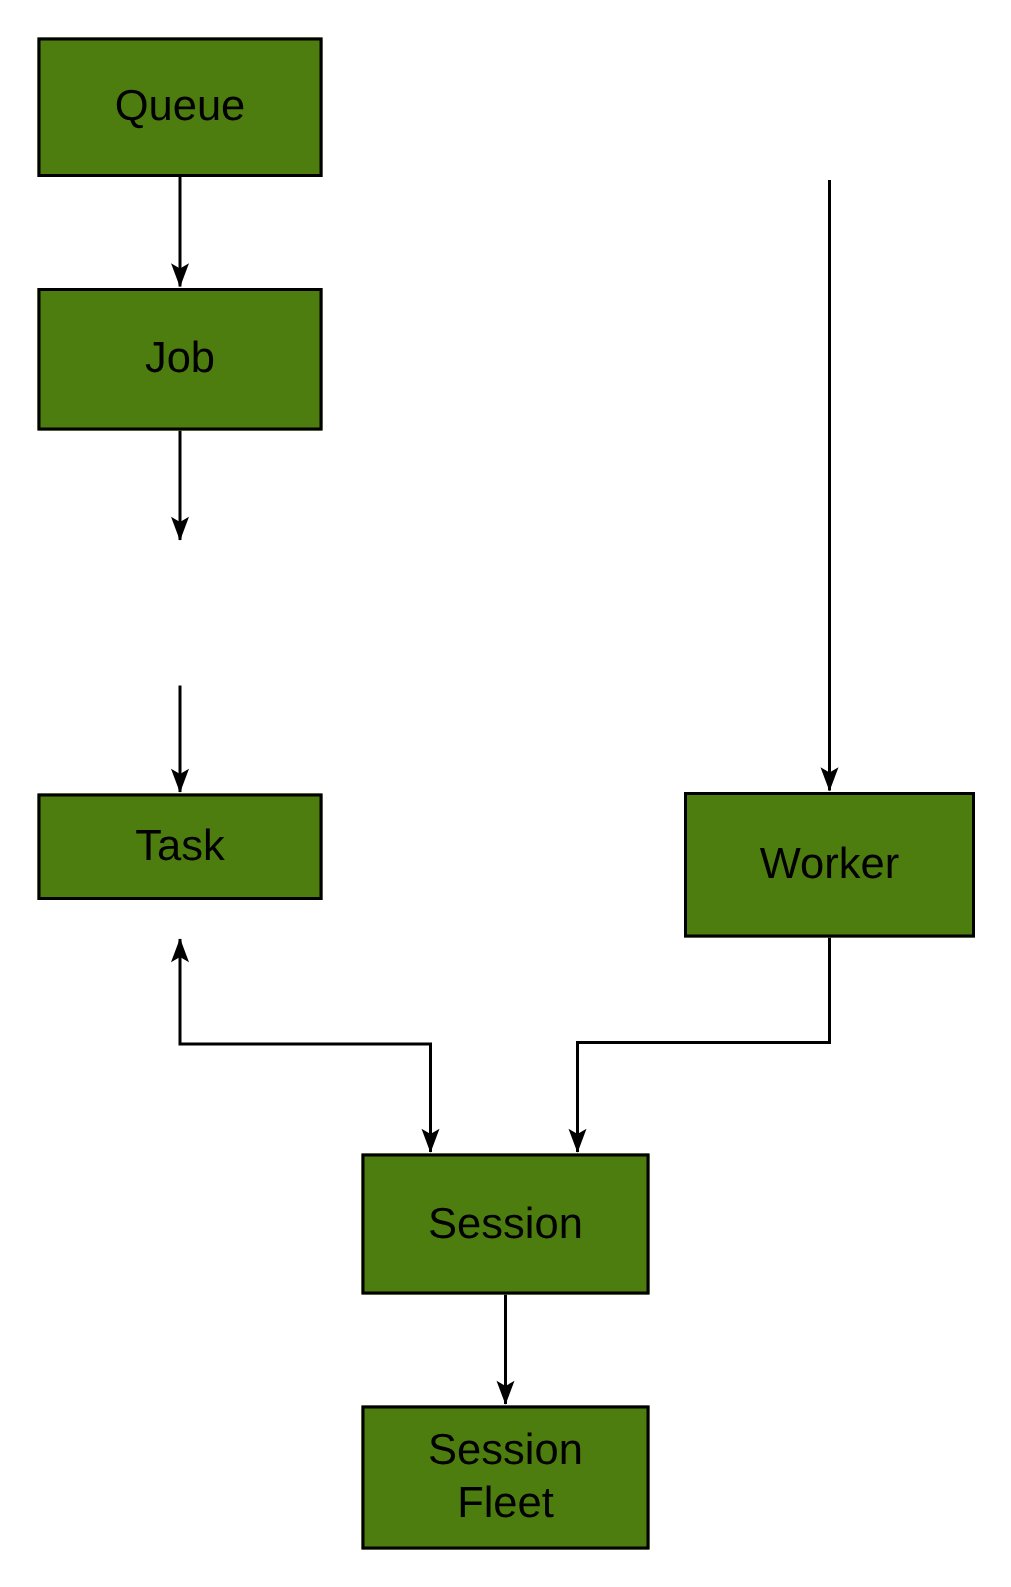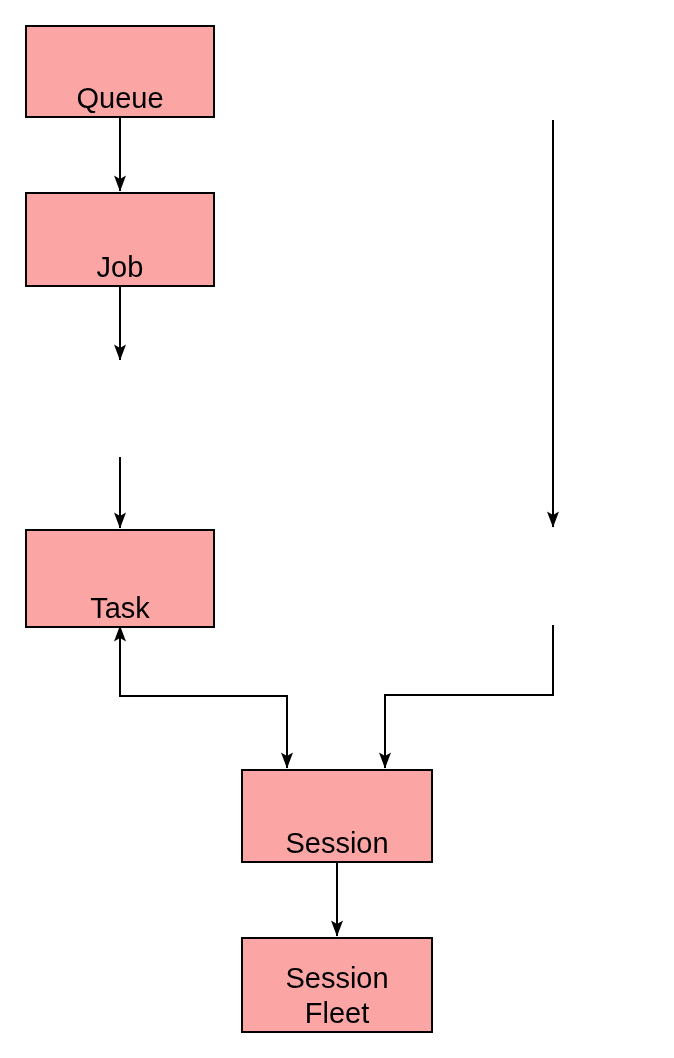--- a/index.html
+++ b/index.html
@@ -18,36 +18,36 @@
   #edges {
     position: absolute;
     left: 0;
     top: 0;
     width: 674px;
     height: 1058px;
   }
   .node {
     position: absolute;
     box-sizing: border-box;
-    background: #fca5a5;
+    background: #4d7c0f;
     border: 2px solid #000000;
     color: #000000;
     display: flex;
     flex-direction: column;
     align-items: center;
-    justify-content: flex-end;
+    justify-content: center;
     text-align: center;
     font-size: 29px;
     line-height: 1.2;
     white-space: nowrap;
   }
   .node-queue          { left: 25px;  top: 25px;  width: 190px; height: 93px; }
   .node-job            { left: 25px;  top: 192px; width: 190px; height: 95px; }
   .node-step           { left: 25px;  top: 361px; width: 190px; height: 96px; }
-  .node-task           { left: 25px;  top: 529px; width: 190px; height: 99px; }
+  .node-task           { left: 25px;  top: 529px; width: 190px; height: 71px; }
   .node-fleet          { left: 456px; top: 24px;  width: 194px; height: 96px; }
   .node-worker         { left: 456px; top: 528px; width: 194px; height: 97px; }
   .node-session        { left: 241px; top: 769px; width: 192px; height: 94px; }
   .node-session-action { left: 241px; top: 937px; width: 192px; height: 96px; }
   .edge-label {
     position: absolute;
     left: 144px;
     top: 651px;
     font-size: 26px;
     color: #000000;
@@ -89,20 +89,23 @@
   <div class="node node-job">
     <span>Job</span>
   </div>
 
 
   <div class="node node-task">
     <span>Task</span>
   </div>
 
 
+  <div class="node node-worker">
+    <span>Worker</span>
+  </div>
 
   <div class="node node-session">
     <span>Session</span>
   </div>
 
   <div class="node node-session-action">
     <span>Session</span>
     <span>Fleet</span>
   </div>
 

